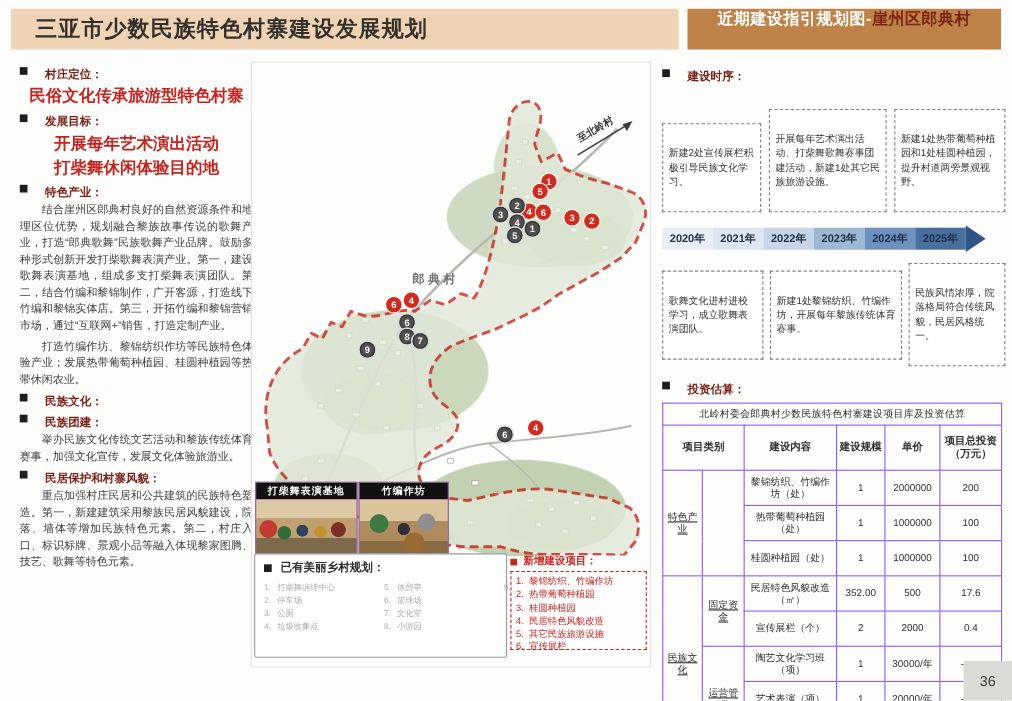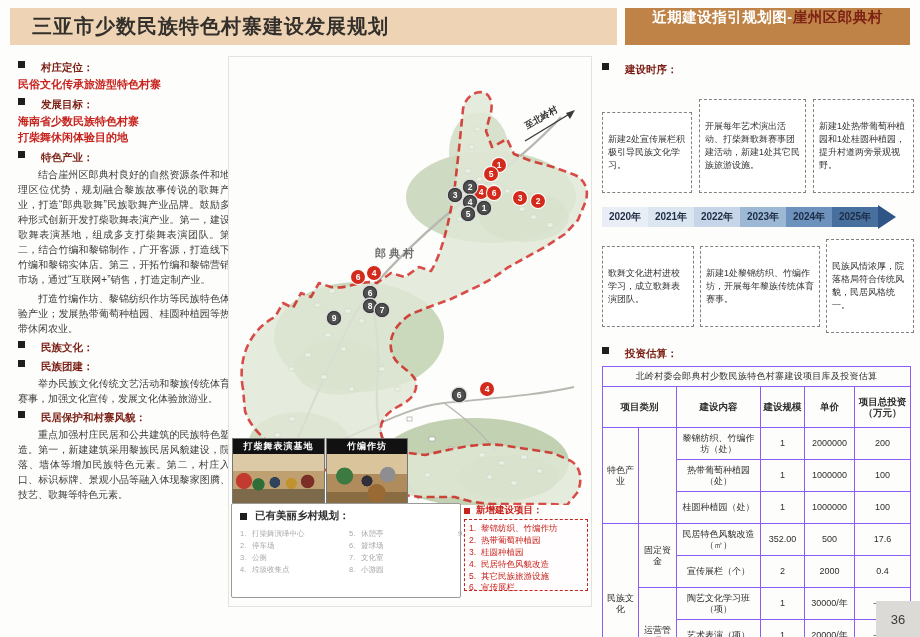--- a/index.html
+++ b/index.html
@@ -14,21 +14,21 @@
     background:#bf8347;display:flex;align-items:flex-start;justify-content:center;
     font-size:14.5px;font-weight:bold;letter-spacing:.5px;}
   .hdr-right .w{color:#ffffff;}
   .hdr-right .v{color:#7d2115;}
 
   
   .left-col{position:absolute;left:18px;top:58px;width:212px;font-size:10px;color:#3b3b3b;}
   .sec{margin-bottom:5px;}
   .sec-title{font-size:10.5px;font-weight:bold;color:#7a1d12;display:flex;align-items:flex-start;margin:3px 0 2px 0;}
   .bullet{display:inline-block;width:7px;height:7px;background:#1e1e1e;margin-right:16px;flex:0 0 auto;}
-  .red-line{color:#c7231d;font-weight:bold;font-size:11px;text-align:left;line-height:1.45;}
+  .red-line{color:#c7231d;font-weight:bold;font-size:15px;text-align:center;line-height:1.45;}
   .para{margin:2px 0 4px 0;line-height:1.5;text-align:justify;text-indent:2em;}
 
   
   .map-panel{position:absolute;left:228px;top:56px;width:362px;height:549px;
     background:#fdfdfb;border:1px solid #e2e2df;}
   .map-svg{position:absolute;left:0;top:0;}
   .village-text{font-size:11px;font-weight:bold;fill:#6f6f6f;letter-spacing:3px;}
   .dir-text{font-size:9px;font-weight:bold;fill:#333;}
   .marker{position:absolute;width:14px;height:14px;border-radius:50%;
     color:#fff;font-size:8.5px;font-weight:bold;display:flex;align-items:center;justify-content:center;}
@@ -86,21 +86,21 @@
     font-size:10px;font-weight:bold;color:#1e2c44;}
   .tl-arrow{width:0;height:0;border-left:18px solid #2e5585;border-top:12px solid transparent;border-bottom:12px solid transparent;}
 
   .invest-wrap{margin-top:14px;}
   table.inv{border-collapse:collapse;width:308px;margin-top:5px;table-layout:fixed;}
   table.inv td{border:1px solid #8b5cf6;font-size:9px;color:#2e2e2e;text-align:center;
     padding:1px 2px;line-height:1.25;word-break:break-all;}
   td.t-title{height:17px;font-size:9.5px;letter-spacing:.3px;}
   tr.t-head td{height:38px;font-weight:bold;font-size:9.5px;}
   tr.body-row td{height:29px;}
-  td.grp{font-weight:normal;}
+  td.grp{font-weight:normal;text-decoration:underline;}
 
   
   .page-num-box{position:absolute;right:0;bottom:0;width:44px;height:36px;background:#dcdad6;
     display:flex;align-items:center;justify-content:center;font-size:13px;color:#3a3a3a;}
 </style>
 </head>
 <body>
 
 <div class="page">
 
@@ -118,21 +118,21 @@
           <span class="bullet"></span>
           <span>村庄定位：</span>
         </div>
       <div class="red-line">民俗文化传承旅游型特色村寨</div>
     </div>
     <div class="sec">
       <div class="sec-title">
           <span class="bullet"></span>
           <span>发展目标：</span>
         </div>
-      <div class="red-line">海南省少数民族特色村寨</div>
+      <div class="red-line">开展每年艺术演出活动</div>
       <div class="red-line">打柴舞休闲体验目的地</div>
     </div>
     <div class="sec">
       <div class="sec-title">
           <span class="bullet"></span>
           <span>特色产业：</span>
         </div>
       <p class="para">结合崖州区郎典村良好的自然资源条件和地理区位优势，规划融合黎族故事传说的歌舞产业，打造“郎典歌舞”民族歌舞产业品牌。鼓励多种形式创新开发打柴歌舞表演产业。第一，建设歌舞表演基地，组成多支打柴舞表演团队。第二，结合竹编和黎锦制作，广开客源，打造线下竹编和黎锦实体店。第三，开拓竹编和黎锦营销市场，通过“互联网+”销售，打造定制产业。</p>
       <p class="para">打造竹编作坊、黎锦纺织作坊等民族特色体验产业；发展热带葡萄种植园、桂圆种植园等热带休闲农业。</p>
     </div>

